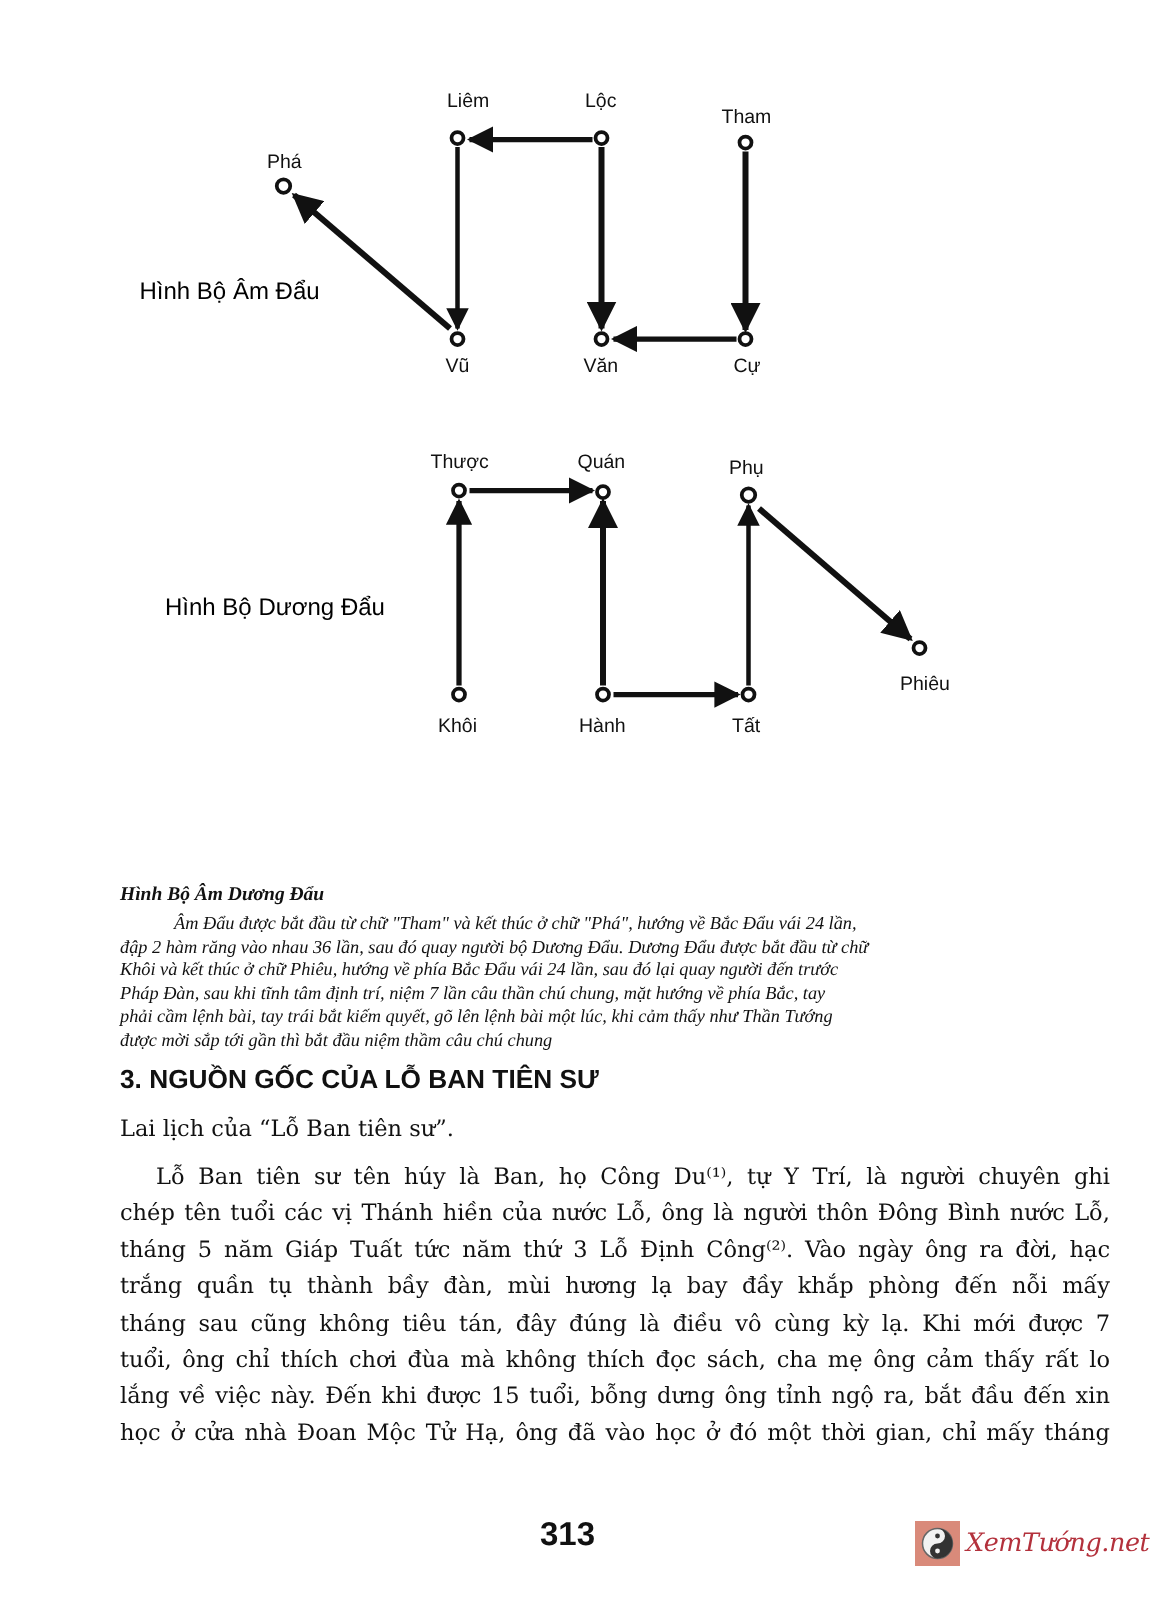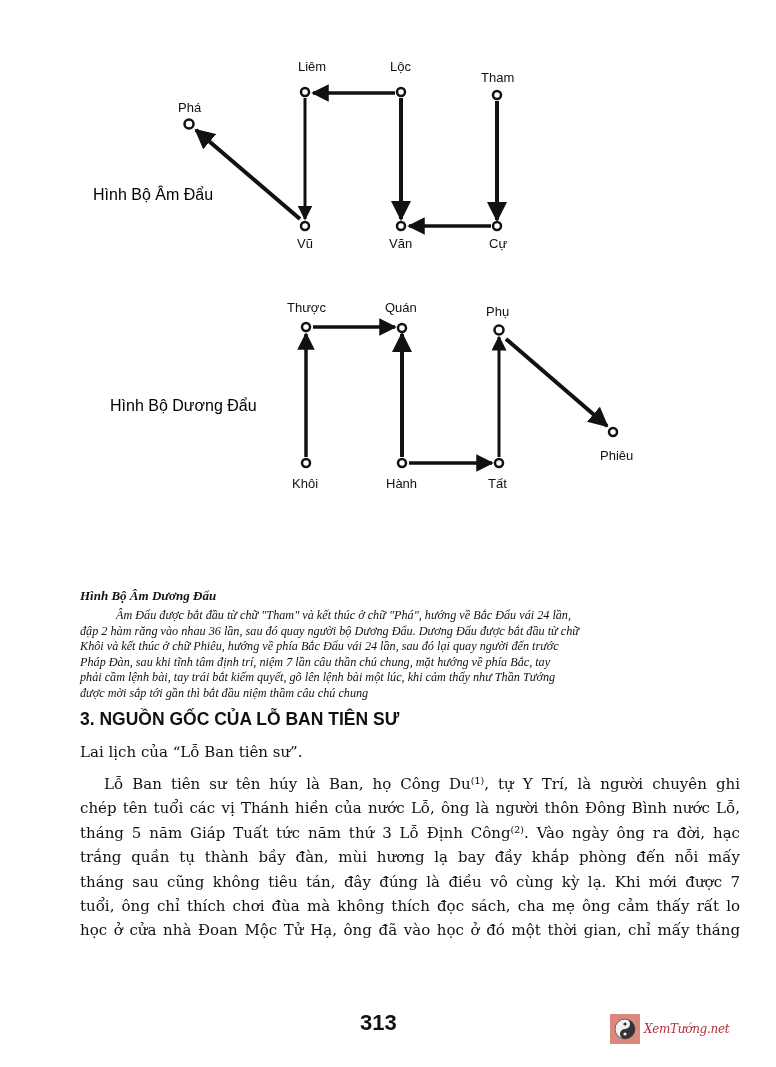--- a/index.html
+++ b/index.html
@@ -12,21 +12,21 @@
     .caption-body { left: 80px; top: 560px; width: 660px; font-family: "Liberation Serif", serif; font-style: italic; font-size: 12.2px; line-height: 15.5px; margin-top: 48px; }
     .caption-line { white-space: nowrap; }
     .caption-line.indent { padding-left: 36px; }
     .section-heading { left: 80px; top: 709px; font-family: "Liberation Sans", sans-serif; font-weight: bold; font-size: 17.5px; white-space: nowrap; }
     .subline { left: 80px; top: 743px; font-family: "DejaVu Serif", serif; font-size: 15px; white-space: nowrap; }
     .body-text { left: 80px; top: 772px; width: 660px; font-family: "DejaVu Serif", serif; font-size: 15px; line-height: 24.4px; }
     .body-line { white-space: nowrap; text-align: justify; text-align-last: justify; }
     .page-number { left: 360px; top: 1010px; font-family: "Liberation Sans", sans-serif; font-weight: bold; font-size: 22px; }
     .logo { left: 610px; top: 1014px; display: flex; align-items: center; }
     .logo-box { width: 30px; height: 30px; background: #d98a7a; display: flex; align-items: center; justify-content: center; }
-    .logo-text { font-family: "DejaVu Serif", serif; font-style: italic; font-size: 12px; color: #b3313c; margin-left: 4px; letter-spacing: -0.3px; }
+    .logo-text { font-family: "DejaVu Serif", serif; font-style: italic; font-size: 17px; color: #b3313c; margin-left: 4px; letter-spacing: -0.3px; }
   </style>
 </head>
 <body>
 
 <svg class="diagram" width="776" height="520">
   <defs>
     <marker id="arr" viewBox="0 0 10 10" refX="9" refY="5" markerWidth="5" markerHeight="5" orient="auto-start-reverse">
       <path d="M0,0 L10,5 L0,10 z" fill="#111"></path>
     </marker>
   </defs>
@@ -100,20 +100,21 @@
 <div class="abs section-heading">3. NGUỒN GỐC CỦA LỖ BAN TIÊN SƯ</div>
 <div class="abs subline">Lai lịch của “Lỗ Ban tiên sư”.</div>
 
 <div class="abs body-text">
   <div class="body-line" style="padding-left:24px;">Lỗ Ban tiên sư tên húy là Ban, họ Công Du⁽¹⁾, tự Y Trí, là người chuyên ghi</div>
   <div class="body-line">chép tên tuổi các vị Thánh hiền của nước Lỗ, ông là người thôn Đông Bình nước Lỗ,</div>
   <div class="body-line">tháng 5 năm Giáp Tuất tức năm thứ 3 Lỗ Định Công⁽²⁾. Vào ngày ông ra đời, hạc</div>
   <div class="body-line">trắng quần tụ thành bầy đàn, mùi hương lạ bay đầy khắp phòng đến nỗi mấy</div>
   <div class="body-line">tháng sau cũng không tiêu tán, đây đúng là điều vô cùng kỳ lạ. Khi mới được 7</div>
   <div class="body-line">tuổi, ông chỉ thích chơi đùa mà không thích đọc sách, cha mẹ ông cảm thấy rất lo</div>
+  <div class="body-line">lắng về việc này. Đến khi được 15 tuổi, bỗng dưng ông tỉnh ngộ ra, bắt đầu đến xin</div>
   <div class="body-line">học ở cửa nhà Đoan Mộc Tử Hạ, ông đã vào học ở đó một thời gian, chỉ mấy tháng</div>
 </div>
 
 <div class="abs page-number">313</div>
 
 <div class="abs logo">
   <div class="logo-box">
     <svg width="22" height="22" viewBox="0 0 22 22">
       <circle cx="11" cy="11" r="10" fill="#f2f2f2" stroke="#666" stroke-width="1"></circle>
       <path d="M11 1 A10 10 0 0 1 11 21 A5 5 0 0 1 11 11 A5 5 0 0 0 11 1 z" fill="#333"></path>

